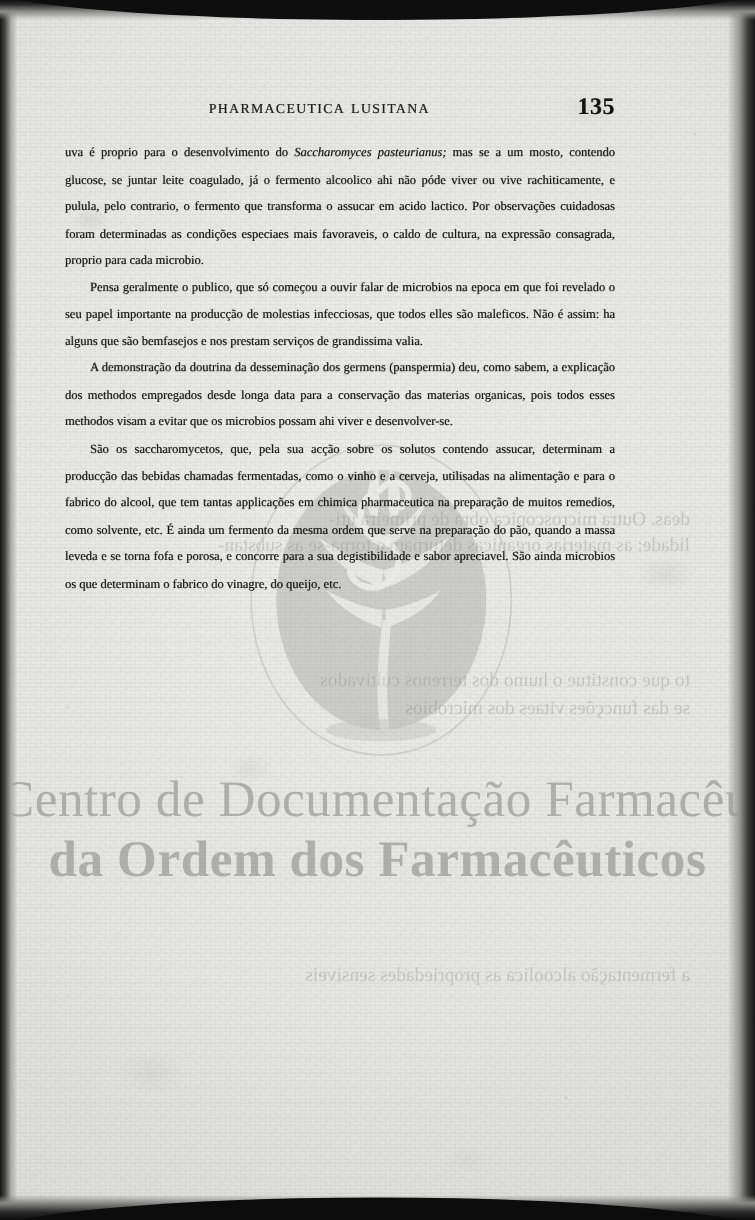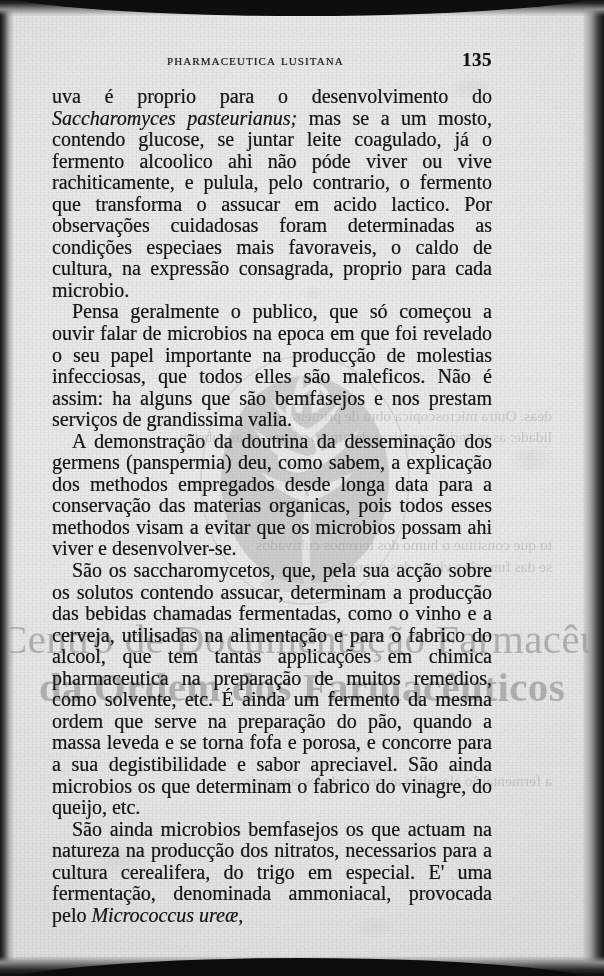--- a/index.html
+++ b/index.html
@@ -132,21 +132,21 @@
   
   .content {
     position: absolute;
     left: 52px;
     top: 0;
     width: 440px;
   }
   .running-head {
     position: relative;
     height: 34px;
-    margin-top: 52px;
+    margin-top: 78px;
   }
   .head-title {
     position: absolute;
     left: 115px;
     top: 0;
     font-size: 15px;
     letter-spacing: 1.1px;
     font-variant: small-caps;
     text-transform: lowercase;
     color: #1e1e1e;
@@ -157,21 +157,21 @@
     position: absolute;
     right: 0;
     top: -3px;
     font-size: 19px;
     font-weight: bold;
     color: #141414;
     letter-spacing: 0.5px;
   }
 
   .body-text {
-    font-size: 20px;
+    font-size: 10px;
     line-height: 21.55px;
     text-align: justify;
     text-justify: inter-word;
     color: #161616;
   }
   .body-text p {
     margin: 0;
     text-indent: 20px;
     hyphens: manual;
   }
@@ -247,21 +247,20 @@
     <div class="running-head">
       <div class="head-title ink">Pharmaceutica Lusitana</div>
       <div class="folio ink">135</div>
     </div>
 
     <div class="body-text ink" id="body-text">
         <p class="no-indent"><span>uva é proprio para o desenvolvimento do </span><i>Saccharomyces pasteurianus;</i><span> mas se a um mosto, contendo glucose, se juntar leite coagulado, já o fermento alcoolico ahi não póde viver ou vive rachiticamente, e pulula, pelo contrario, o fermento que transforma o assucar em acido lactico. Por observações cuidadosas foram determinadas as condições especiaes mais favoraveis, o caldo de cultura, na expressão consagrada, proprio para cada microbio.</span></p>
         <p><span>Pensa geralmente o publico, que só começou a ouvir falar de microbios na epoca em que foi revelado o seu papel importante na producção de molestias infecciosas, que todos elles são maleficos. Não é assim: ha alguns que são bemfasejos e nos prestam serviços de grandissima valia.</span></p>
         <p><span>A demonstração da doutrina da desseminação dos germens (panspermia) deu, como sabem, a explicação dos methodos empregados desde longa data para a conservação das materias organicas, pois todos esses methodos visam a evitar que os microbios possam ahi viver e desenvolver-se.</span></p>
         <p><span>São os saccharomycetos, que, pela sua acção sobre os solutos contendo assucar, determinam a producção das bebidas chamadas fermentadas, como o vinho e a cerveja, utilisadas na alimentação e para o fabrico do alcool, que tem tantas applicações em chimica pharmaceutica na preparação de muitos remedios, como solvente, etc. É ainda um fermento da mesma ordem que serve na preparação do pão, quando a massa leveda e se torna fofa e porosa, e concorre para a sua degistibilidade e sabor apreciavel. São ainda microbios os que determinam o fabrico do vinagre, do queijo, etc.</span></p>
-        <p><span>São ainda microbios bemfasejos os que actuam na natureza na producção dos nitratos, necessarios para a cultura cerealifera, do trigo em especial. E' uma fermentação, denominada ammoniacal, provocada pelo </span><i>Micrococcus ureæ,</i></p>
       </div>
 
   </div>
 
   <div class="edge-left"></div>
   <div class="edge-right"></div>
   <div class="edge-top"></div>
   <div class="edge-top-curve"></div>
   <div class="edge-bottom"></div>
   <div class="edge-bottom-curve"></div>

